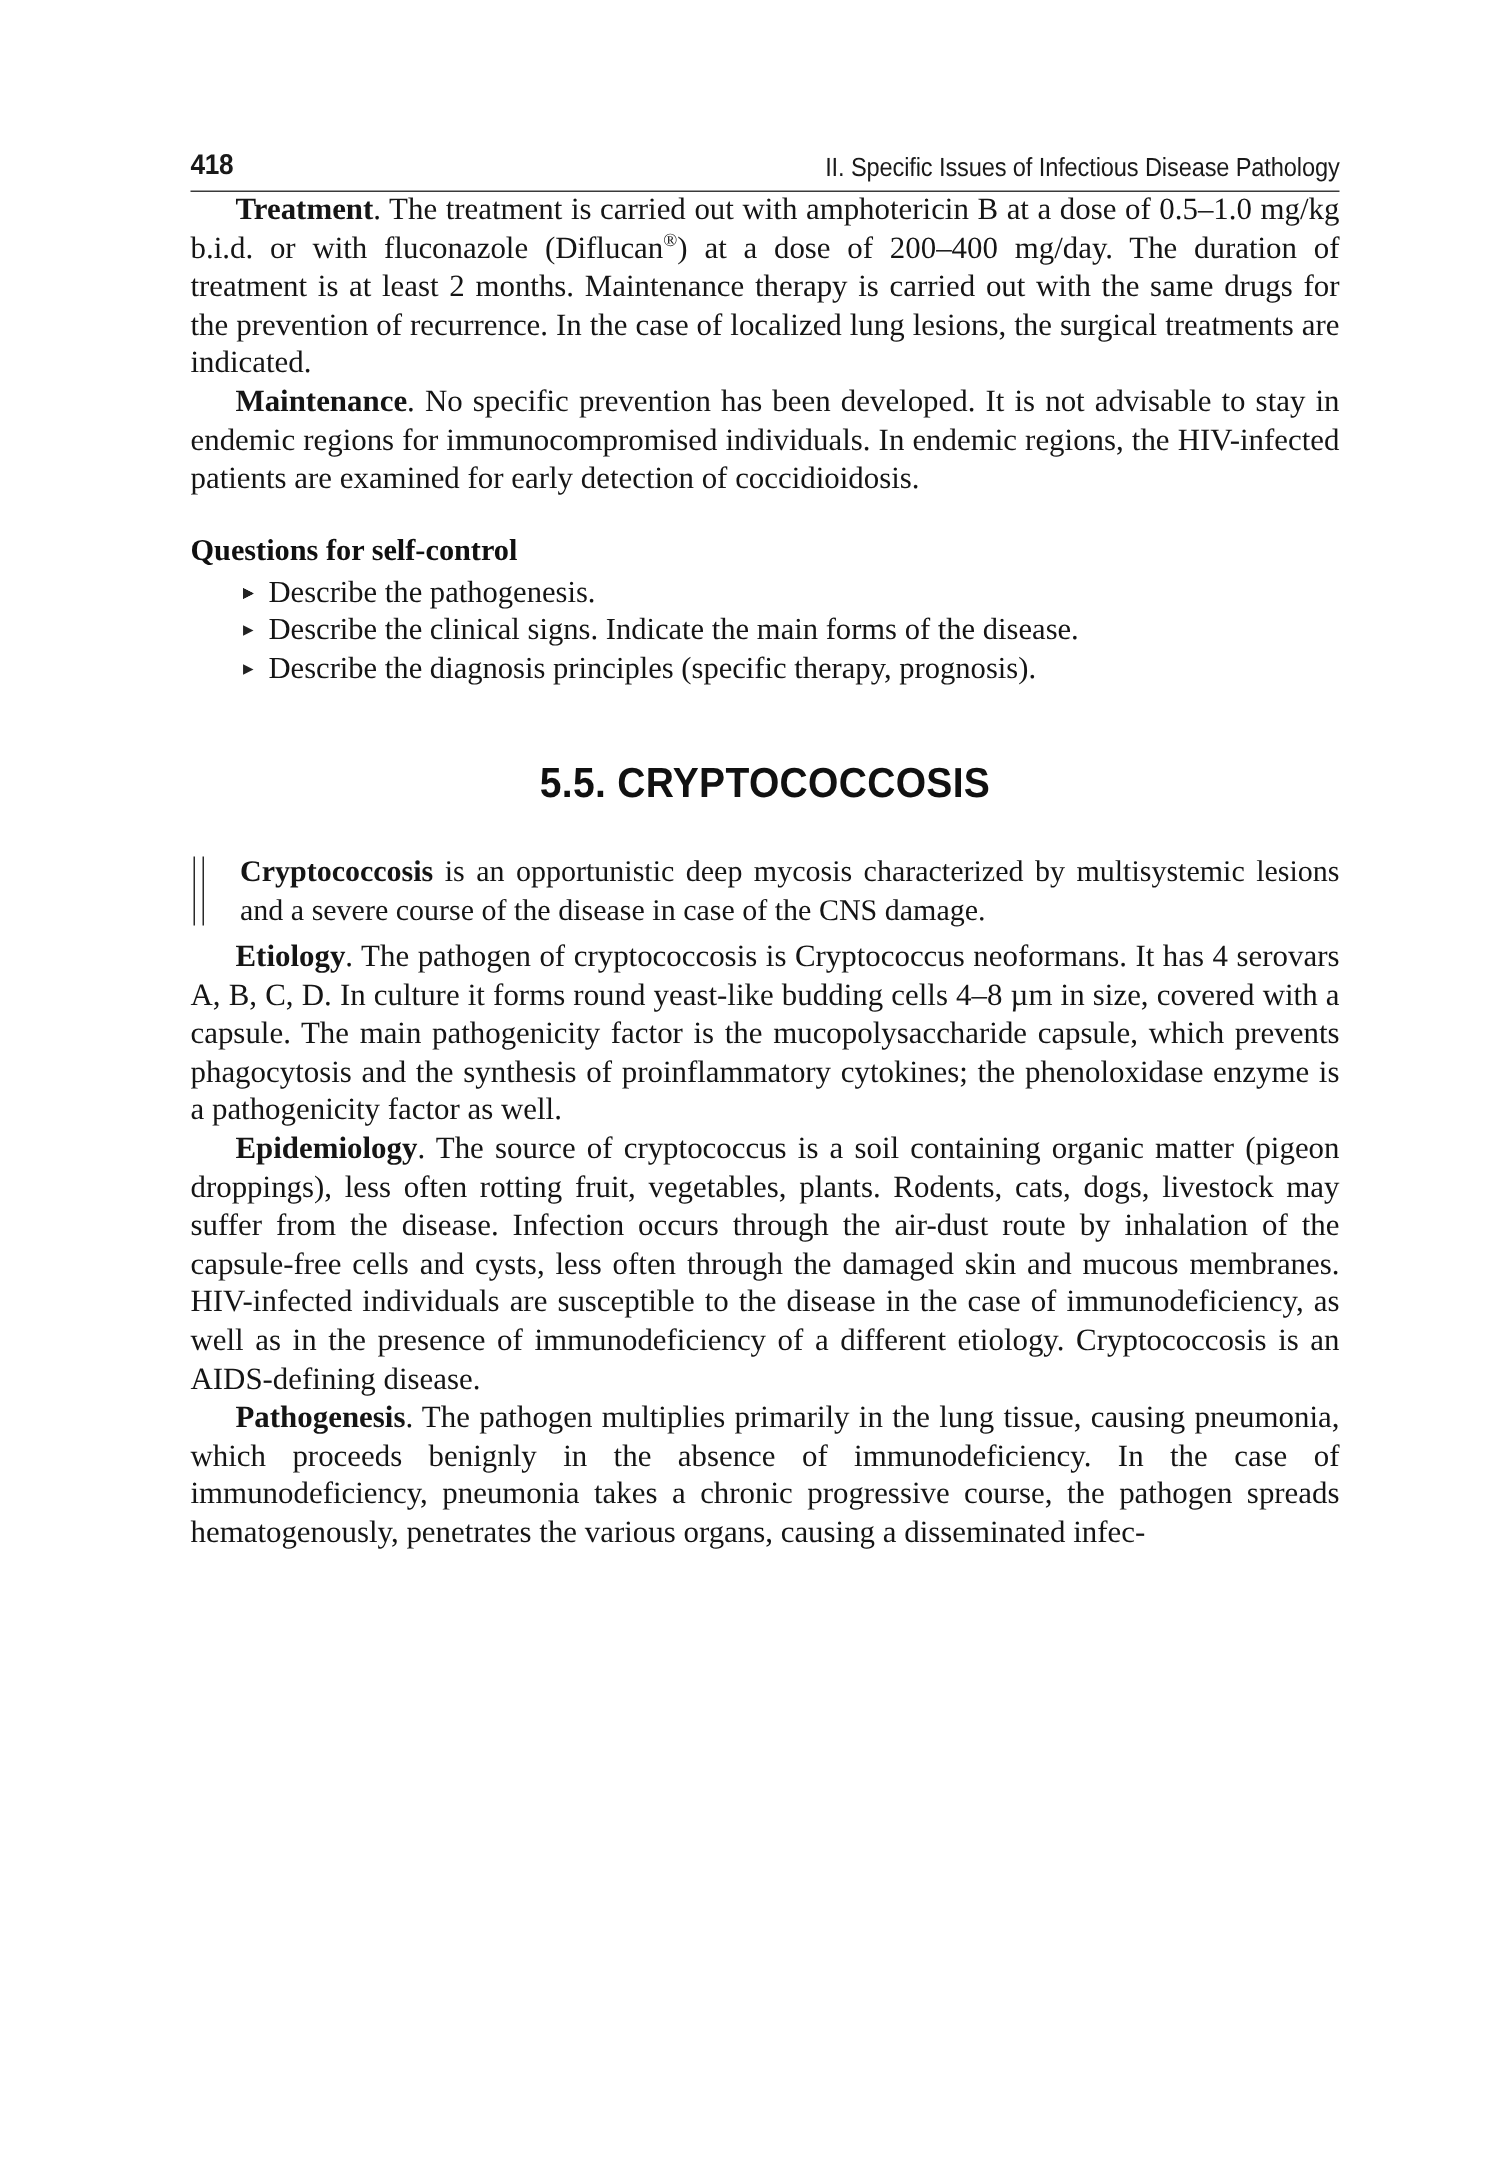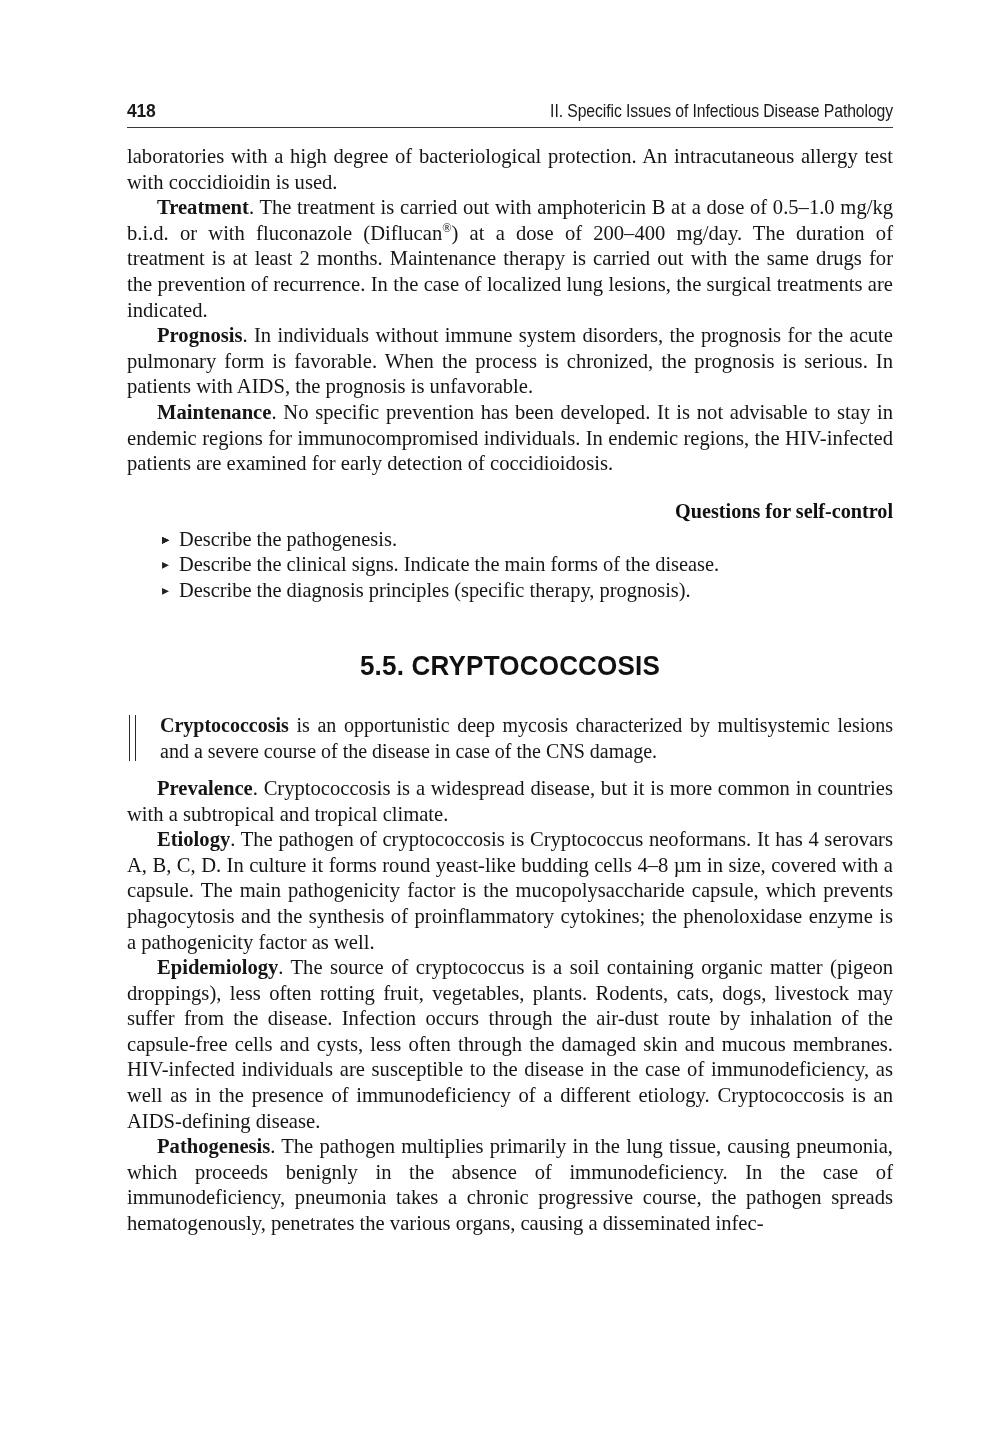--- a/index.html
+++ b/index.html
@@ -82,21 +82,20 @@
     line-height: 0;
   }
 
   
   .q-heading {
     margin: 22px 0 2px 0;
     font-size: 20.2px;
     font-weight: bold;
     line-height: 24px;
     color: #101010;
-    text-align: right;
   }
   ul.q-list {
     list-style: none;
     margin: 4px 0 0 0;
     padding: 0 0 0 35px;
   }
   ul.q-list li {
     position: relative;
     font-size: 20.4px;
     line-height: 25.4px;
@@ -153,47 +152,44 @@
 <body>
 
 <div class="page">
   <div class="content">
 
     <div class="page-header">
       <div class="folio">418</div>
       <div class="running-title">II. Specific Issues of Infectious Disease Pathology</div>
     </div>
 
-    <p class="body-text first">laboratories with a high degree of bacteriological protection. An intracutaneous allergy test with coccidioidin is used.</p>
 
 
     <p class="body-text indent"><span class="lead">Treatment</span><span>. The treatment is carried out with amphotericin B at a dose of 0.5–1.0 mg/kg b.i.d. or with fluconazole (Diflucan</span><sup class="reg">®</sup><span>) at a dose of 200–400 mg/day. The duration of treatment is at least 2 months. Maintenance therapy is carried out with the same drugs for the prevention of recurrence. In the case of localized lung lesions, the surgical treatments are indicated.</span></p>
 
-    <p class="body-text indent"><span class="lead">Prognosis</span><span>. In individuals without immune system disorders, the prognosis for the acute pulmonary form is favorable. When the process is chronized, the prognosis is serious. In patients with AIDS, the prognosis is unfavorable.</span></p>
 
     <p class="body-text indent"><span class="lead">Maintenance</span><span>. No specific prevention has been developed. It is not advisable to stay in endemic regions for immunocompromised individuals. In endemic regions, the HIV-infected patients are examined for early detection of coccidioidosis.</span></p>
 
     <div class="q-heading">Questions for self-control</div>
     <ul class="q-list">
       <li><span class="bullet">▸</span></li>
       <li><span class="bullet">▸</span></li>
       <li><span class="bullet">▸</span></li>
       <li><span class="bullet">▸</span><span>Describe the pathogenesis.</span></li>
       <li><span class="bullet">▸</span><span>Describe the clinical signs. Indicate the main forms of the disease.</span></li>
       <li><span class="bullet">▸</span><span>Describe the diagnosis principles (specific therapy, prognosis).</span></li>
     </ul>
 
     <h2 class="section-title">5.5. CRYPTOCOCCOSIS</h2>
 
     <div class="definition">
       <div class="rule"></div>
       <p><span class="lead">Cryptococcosis</span><span> is an opportunistic deep mycosis characterized by multisystemic lesions and a severe course of the disease in case of the CNS damage.</span></p>
     </div>
 
-    <p class="body-text indent gap-after-def"><span class="lead">Prevalence</span><span>. Cryptococcosis is a widespread disease, but it is more common in countries with a subtropical and tropical climate.</span></p>
 
     <p class="body-text indent"><span class="lead">Etiology</span><span>. The pathogen of cryptococcosis is Cryptococcus neoformans. It has 4 serovars A, B, C, D. In culture it forms round yeast-like budding cells 4–8 µm in size, covered with a capsule. The main pathogenicity factor is the mucopolysaccharide capsule, which prevents phagocytosis and the synthesis of proinflammatory cytokines; the phenoloxidase enzyme is a pathogenicity factor as well.</span></p>
 
     <p class="body-text indent"><span class="lead">Epidemiology</span><span>. The source of cryptococcus is a soil containing organic matter (pigeon droppings), less often rotting fruit, vegetables, plants. Rodents, cats, dogs, livestock may suffer from the disease. Infection occurs through the air-dust route by inhalation of the capsule-free cells and cysts, less often through the damaged skin and mucous membranes. HIV-infected individuals are susceptible to the disease in the case of immunodeficiency, as well as in the presence of immunodeficiency of a different etiology. Cryptococcosis is an AIDS-defining disease.</span></p>
 
     <p class="body-text indent"><span class="lead">Pathogenesis</span><span>. The pathogen multiplies primarily in the lung tissue, causing pneumonia, which proceeds benignly in the absence of immunodeficiency. In the case of immunodeficiency, pneumonia takes a chronic progressive course, the pathogen spreads hematogenously, penetrates the various organs, causing a disseminated infec-</span></p>
 
   </div>
 </div>
 

